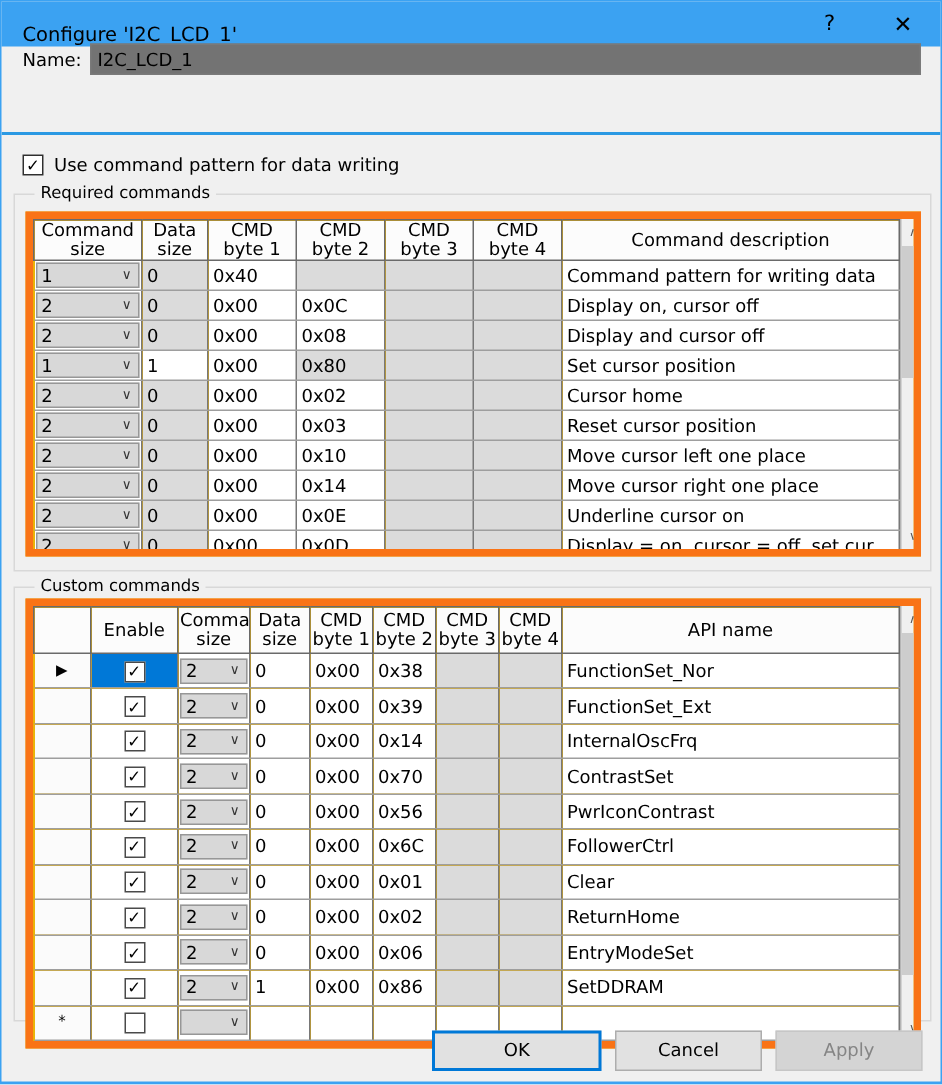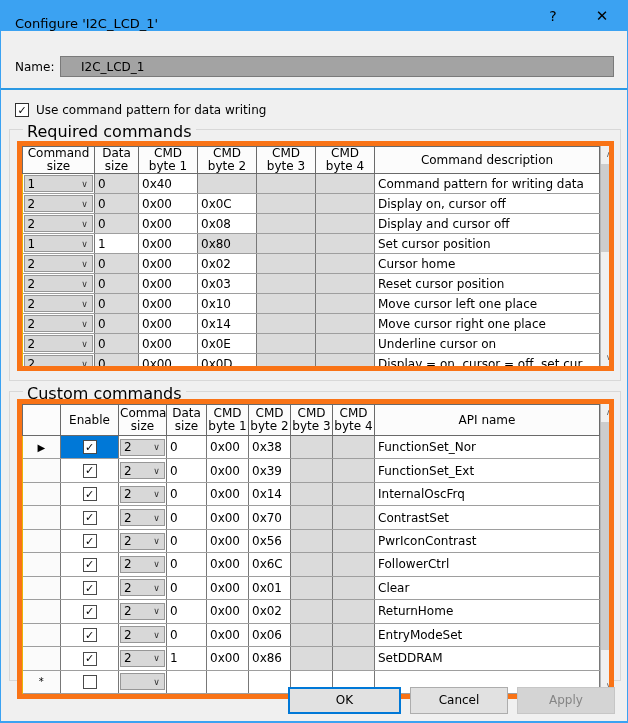--- a/index.html
+++ b/index.html
@@ -19,24 +19,24 @@
   
   .titlebar{position:absolute;top:-1px;left:-1px;right:-1px;height:31px;background:var(--titlebar);
     display:flex;align-items:flex-end}
   .titlebar .title{padding-left:15px;font-size:13px;color:#000}
   .tb-btn{width:46px;height:31px;display:flex;align-items:center;justify-content:center;
     font-size:14px;color:#000;cursor:default}
   .tb-btn.close{width:52px;font-size:15px}
   .tb-spacer{flex:1}
 
   
-  .name-row{position:absolute;top:55px;left:14px;right:13px;display:flex;align-items:center}
+  .name-row{position:absolute;top:28px;left:14px;right:13px;display:flex;align-items:center}
   .name-label{width:45px}
-  .name-input{flex:1;height:21px;border:1px solid #7A7A7A;background:#a3a3a3;
-    font:12px "DejaVu Sans",sans-serif;padding:0 20px}
+  .name-input{flex:1;height:21px;border:1px solid #7A7A7A;background:#737373;
+    font:12px "DejaVu Sans",sans-serif;padding:0 4px}
 
   
   .tabs{position:absolute;top:63px;left:12px;right:13px;height:26px;display:flex;align-items:flex-end;z-index:2}
   .tab-items{display:flex;align-items:flex-end}
   .tab{position:relative;height:21px;padding:3px 10px 0 9px;margin-left:12px;background:var(--dialog_bg);
     border-top:1px solid #9B9B9B;border-right:1px solid #9B9B9B;border-top-right-radius:2px;
     font-size:12px;white-space:nowrap;z-index:1;cursor:default}
   .tab::before{content:"";position:absolute;top:-1px;bottom:0;left:-6px;width:13px;background:var(--dialog_bg);
     border-left:1px solid #9B9B9B;border-top:1px solid #9B9B9B;border-top-left-radius:3px;transform:skewX(-22deg)}
   .tab .tab-label{position:relative}
@@ -46,21 +46,21 @@
   .pane-line{position:absolute;top:87px;left:0;right:0;height:2px;background:var(--tab_accent);z-index:1}
   .tab-arrows{margin-left:auto;display:flex;gap:7px;align-items:center;padding-bottom:5px;font-size:11px;color:#222}
 
   
   .cb-row{position:absolute;top:102px;left:14px;display:flex;align-items:center;gap:7px}
   .cb-box{width:14px;height:14px;border:1px solid #2F2F2F;background:#fff;display:flex;
     align-items:center;justify-content:center;font-size:11px;line-height:1}
 
   
   .group{position:absolute;border:1px solid #D8D8D8;background:transparent}
-  .group-label{position:absolute;top:-8px;left:13px;background:var(--dialog_bg);padding:0 4px;font-size:16px}
+  .group-label{position:absolute;top:-8px;left:13px;background:var(--dialog_bg);padding:0 4px;font-size:11px}
   #req-group{top:128px;left:8px;width:612px;height:252px}
   #cus-group{top:390px;left:8px;width:612px;height:290px}
 
   
   .gridwrap{position:absolute;background:#eab308;border:5px solid #f97316;display:flex;overflow:hidden}
   #req-wrap{left:7px;top:11px;width:597px;height:230px}
   #cus-wrap{left:7px;top:7px;width:597px;height:300px}
   table.grid{border-collapse:collapse;table-layout:fixed;width:578px;font-size:12px;flex:none}
   .grid th{font-weight:normal;border:1px solid #6A6A6A;background:#FCFCFC;padding:0 1px;
     line-height:13px;overflow:hidden;white-space:normal}

